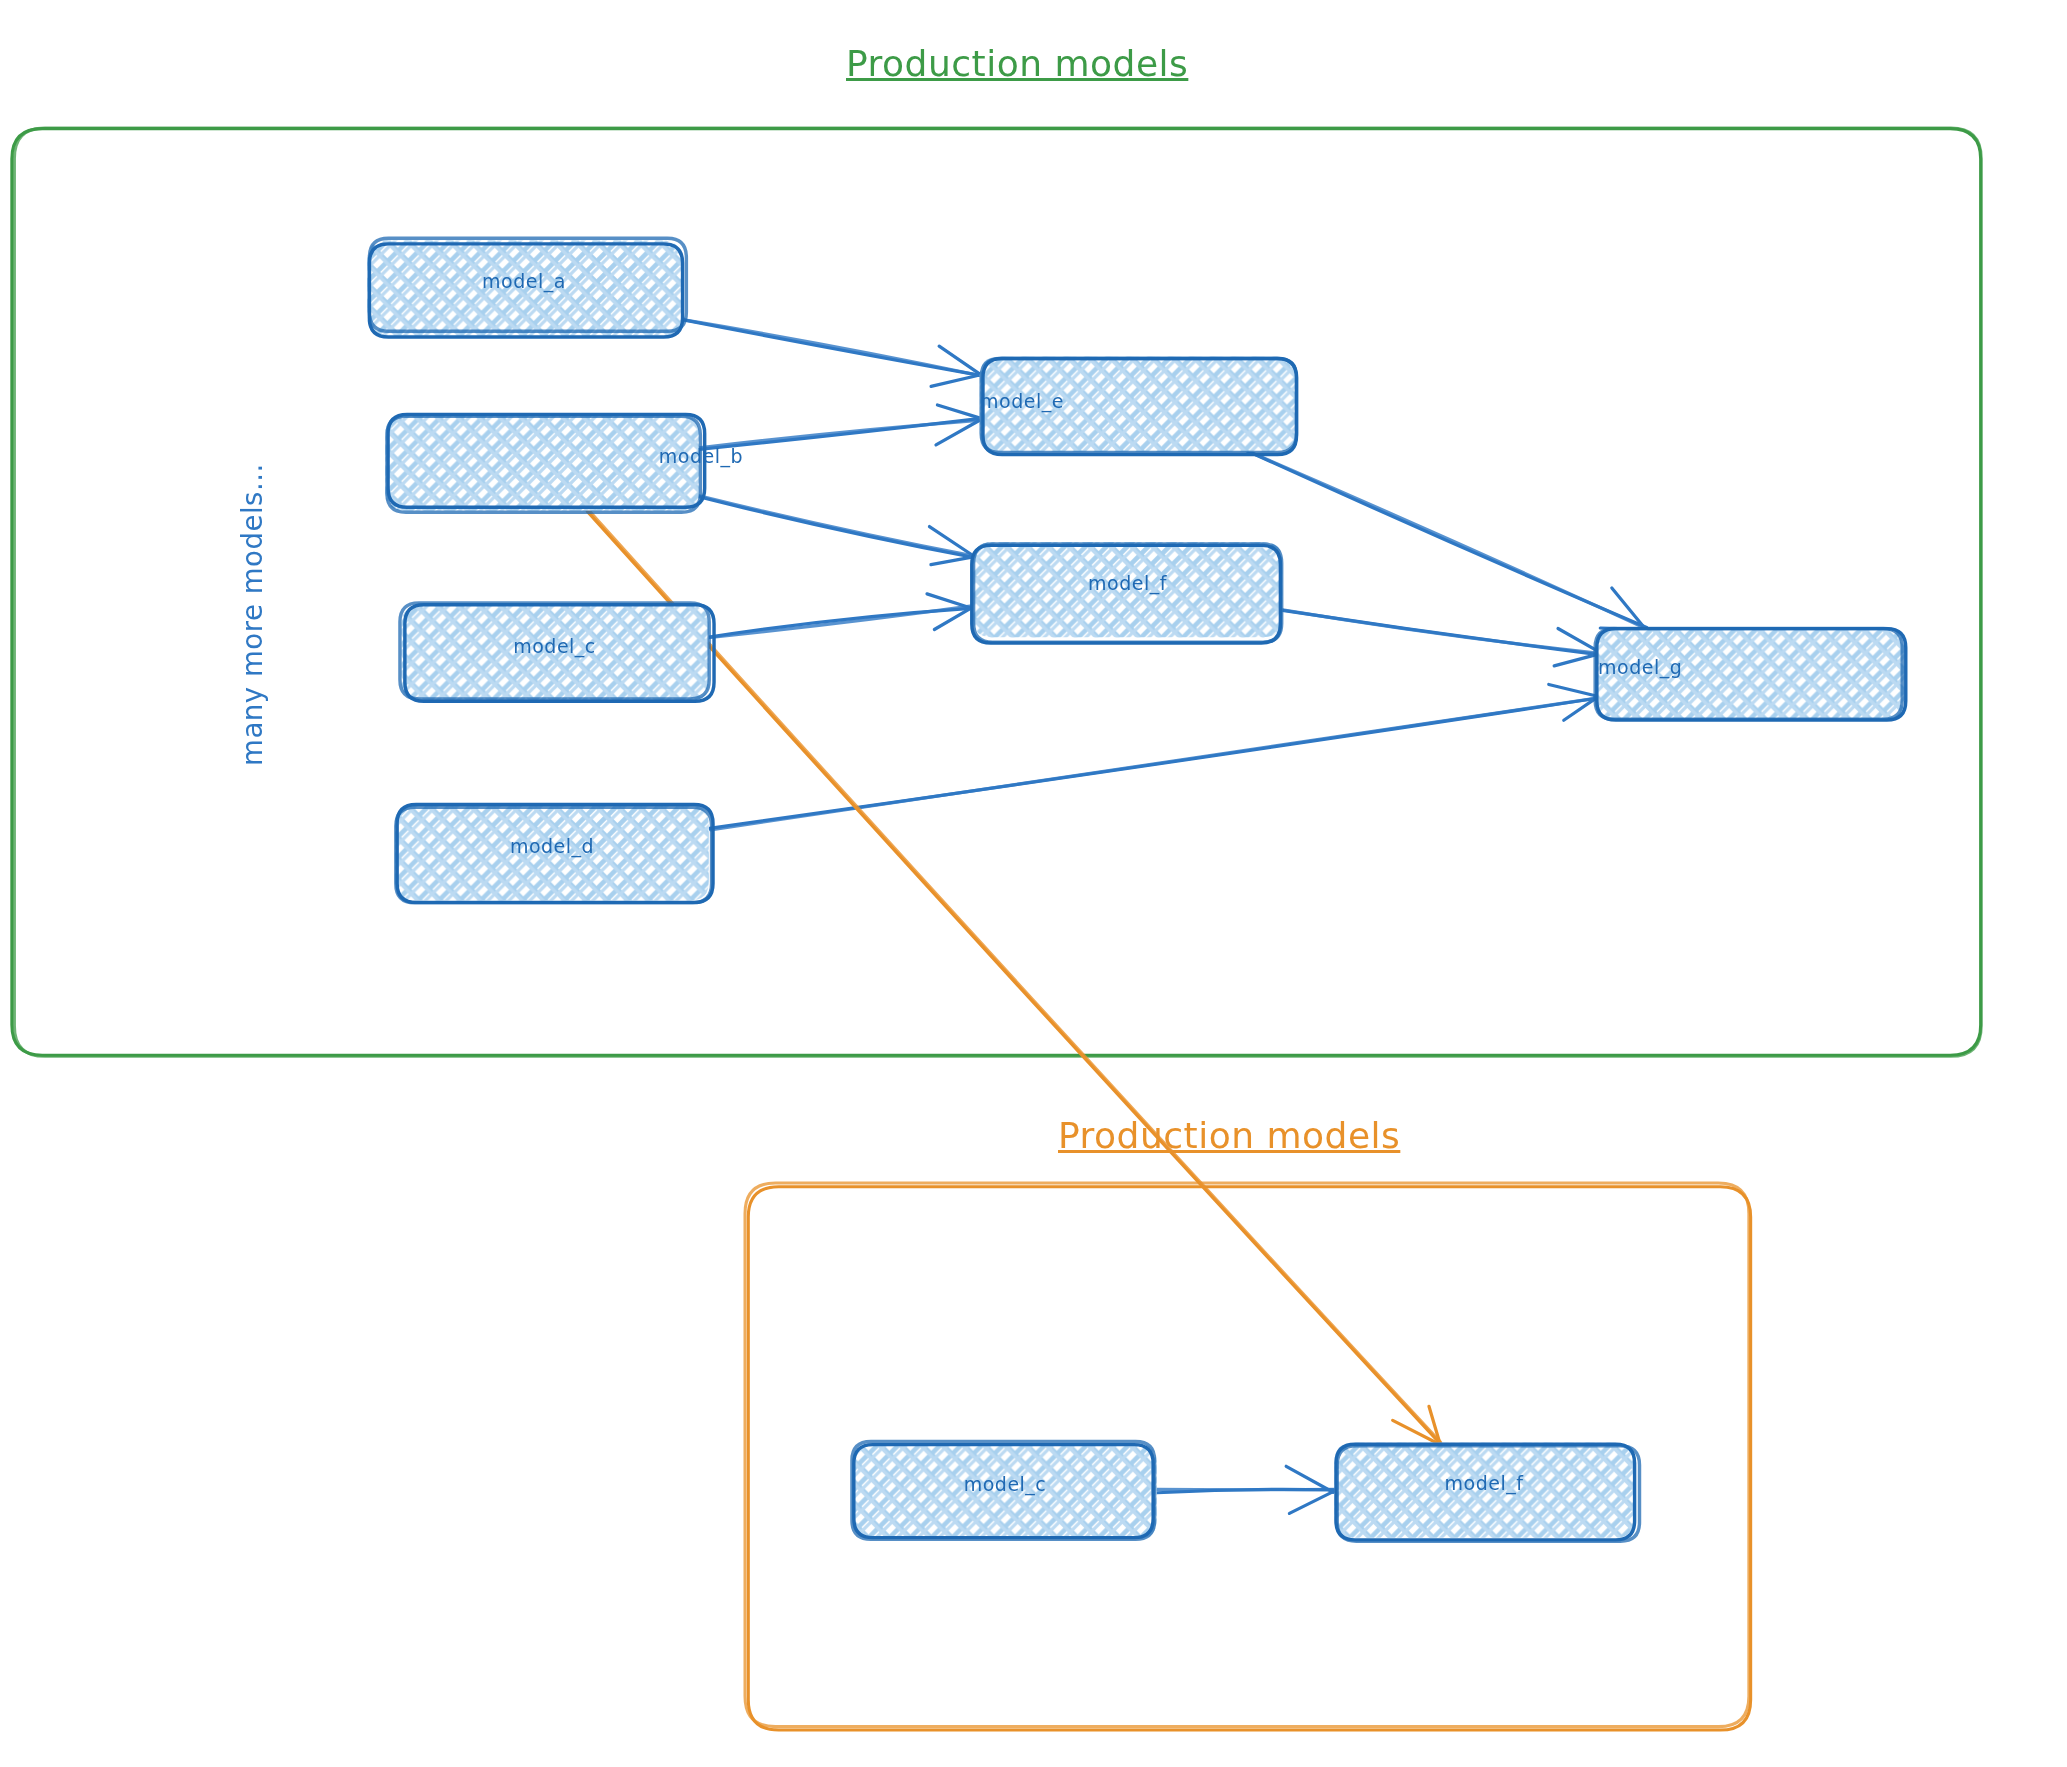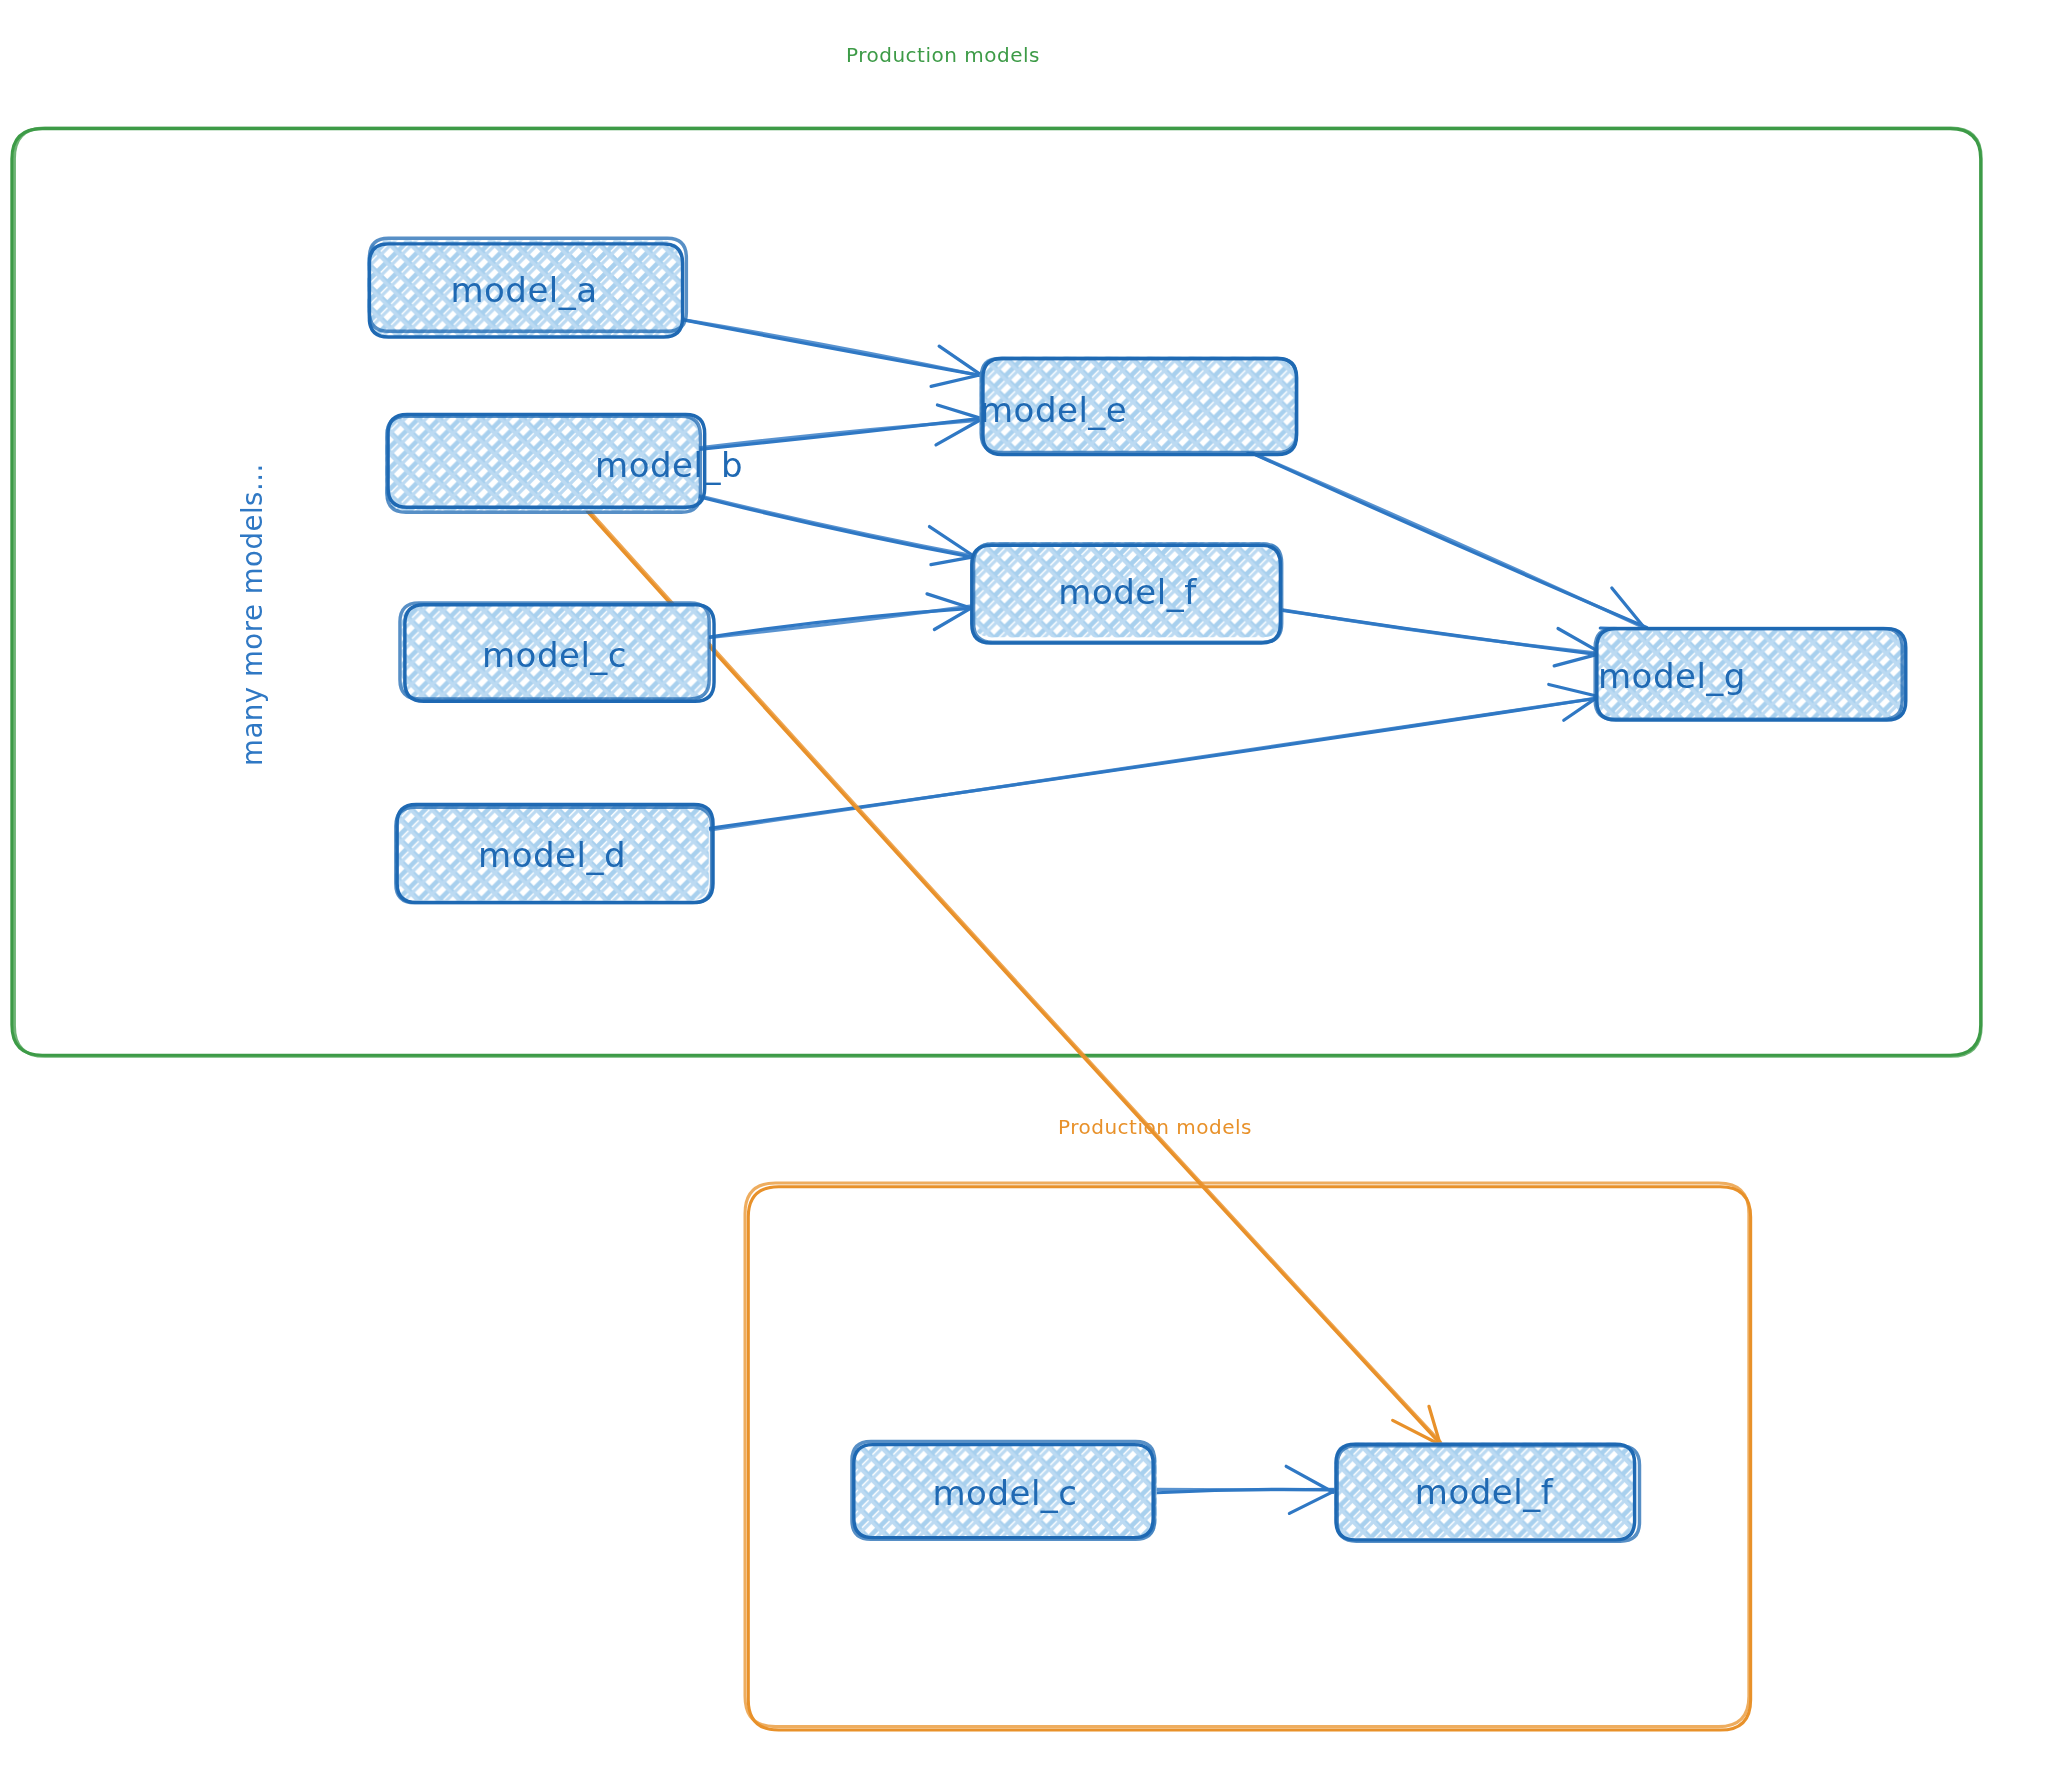--- a/index.html
+++ b/index.html
@@ -26,29 +26,30 @@
   
   .lbl {
     position: absolute;
     white-space: nowrap;
     font-family: "DejaVu Sans", sans-serif;
     letter-spacing: 0.5px;
     pointer-events: none;
   }
 
   .group-title {
-    font-size: 20px;
+    font-size: 36px;
     font-weight: 400;
+    text-decoration: underline;
   }
   .group-title.prod { color: #3d9b47; }
   .group-title.dev  { color: #e8912a; }
 
   .node-label {
     color: #1f69b3;
-    font-size: 34px;
+    font-size: 19px;
     font-weight: 400;
   }
 
   .side-note {
     color: #2f78c4;
     font-size: 27.6px;
     transform-origin: 0 0;
     transform: rotate(-90deg);
   }
 </style>

